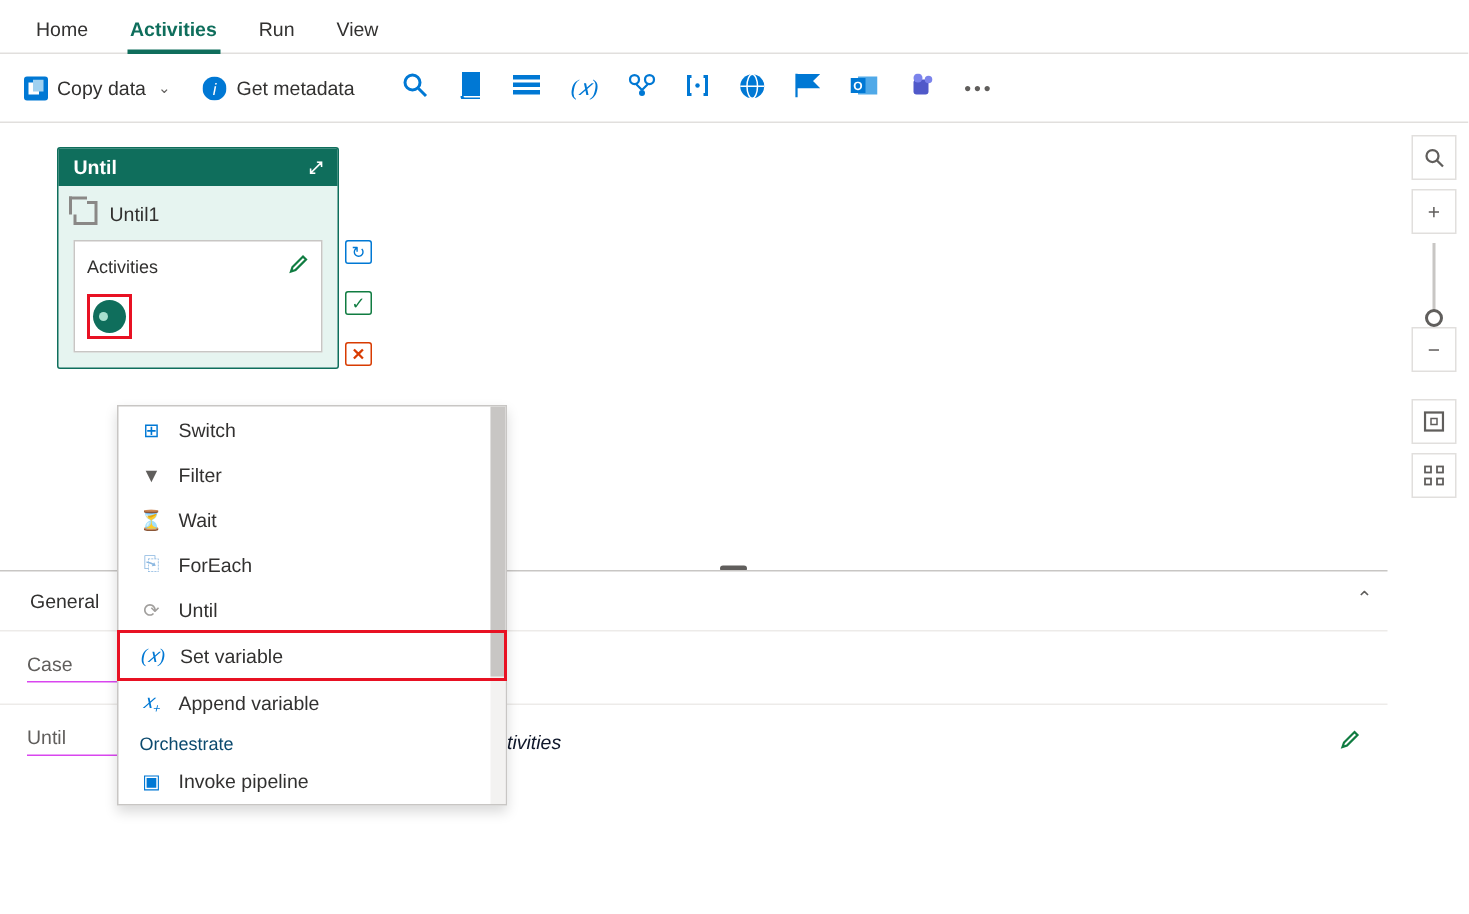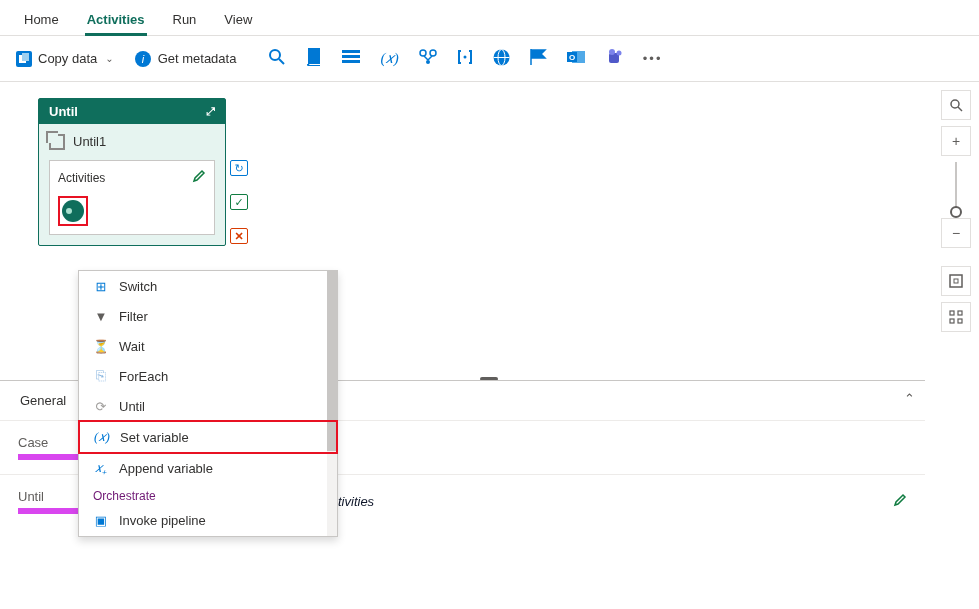--- a/index.html
+++ b/index.html
@@ -27,21 +27,21 @@
 
 
 .right-ctrl { position: absolute; right: 8px; top: 90px; display: flex; flex-direction: column; gap: 6px; align-items: center; }
 .rc-btn { width: 30px; height: 30px; border: 1px solid #e1dfdd; background: #fff; display: flex; align-items: center; justify-content: center; cursor: pointer; font-size: 14px; color: #605e5c; }
 .rc-line { width: 2px; height: 50px; background: #c8c6c4; position: relative; }
 .rc-dot { width: 12px; height: 12px; border: 2px solid #605e5c; border-radius: 50%; background: #fff; position: absolute; left: -5px; bottom: -6px; }
 
 
 .activity-card { position: absolute; left: 38px; top: 16px; width: 188px; background: #e6f4f0; border: 1px solid #0f6e5c; border-radius: 2px; }
 .card-header { background: #0f6e5c; color: #fff; padding: 5px 10px; font-weight: 600; display: flex; justify-content: space-between; align-items: center; font-size: 13px; }
-.card-sub { display: flex; gap: 8px; padding: 10px 10px; }
+.card-sub { display: flex; align-items: center; gap: 8px; padding: 10px 10px; }
 .card-sub-ic { width: 16px; height: 16px; border: 2px solid #8a8886; position: relative; }
 .card-sub-ic::before { content: ""; position: absolute; left: -5px; top: -5px; width: 10px; height: 10px; border: 2px solid #8a8886; border-right: none; border-bottom: none; background: #e6f4f0; }
 .card-inner { margin: 0 10px 10px 10px; background: #fff; border: 1px solid #c8c6c4; padding: 8px; }
 .card-inner-hdr { display: flex; justify-content: space-between; align-items: center; font-size: 12px; margin-bottom: 10px; }
 .pencil { color: #107c41; cursor: pointer; }
 .red-box { border: 2px solid #e81123; padding: 2px; display: inline-flex; }
 .green-circ { width: 22px; height: 22px; background: #0f6e5c; border-radius: 50%; position: relative; }
 .green-circ::after { content: ""; position: absolute; width: 6px; height: 6px; background: #a7e0cf; border-radius: 50%; left: 4px; top: 8px; }
 
 
@@ -51,30 +51,30 @@
 .badge.green { color: #107c41; border-color: #107c41; }
 .badge.red { color: #d83b01; border-color: #d83b01; font-weight: bold; }
 
 
 .dropdown { position: absolute; left: 78px; top: 270px; width: 260px; background: #fff; border: 1px solid #c8c6c4; box-shadow: 0 4px 8px rgba(0,0,0,0.15); z-index: 10; }
 .dd-scroll { position: absolute; right: 0; top: 0; bottom: 0; width: 10px; background: #f3f2f1; }
 .dd-thumb { position: absolute; right: 0; top: 0; width: 10px; height: 180px; background: #c8c6c4; }
 .dd-item { display: flex; align-items: center; gap: 10px; padding: 7px 14px; cursor: pointer; font-size: 13px; color: #323130; }
 .dd-item.highlight { border: 2px solid #e81123; margin: -1px; position: relative; z-index: 2; }
 .dd-ic { width: 16px; height: 16px; display: inline-flex; align-items: center; justify-content: center; font-size: 13px; }
-.dd-cat { padding: 6px 14px 2px 14px; color: #701a75; font-size: 12px; }
+.dd-cat { padding: 6px 14px 2px 14px; color: #0c4a6e; font-size: 12px; }
 .dd-cutoff { height: 6px; }
 
 
 .props { position: absolute; left: 0; right: 54px; top: 380px; border-top: 1px solid #c8c6c4; background: #fff; }
 .props-tabs { display: flex; gap: 18px; padding: 8px 20px; position: relative; }
 .props-tab { padding: 4px 0; cursor: pointer; }
 .props-caret { position: absolute; right: 10px; top: 10px; cursor: pointer; color: #605e5c; }
 .props-row { display: flex; align-items: center; padding: 14px 18px; border-top: 1px solid #edebe9; font-size: 13px; }
-.props-label { width: 60px; color: #605e5c; border-bottom: 6px solid #d946ef; padding-bottom: 4px; }
+.props-label { width: 60px; color: #605e5c; border-bottom: 1px solid #d946ef; padding-bottom: 4px; }
 .props-val { margin-left: 260px; color: #0f172a; font-style: italic; flex: 1; }
 .props-pencil { color: #107c41; cursor: pointer; }
 
 
 .div-handle { position: absolute; left: 480px; top: 377px; width: 18px; height: 4px; background: #605e5c; border-radius: 2px; }
 .maxarrow { font-size: 11px; }
 </style>
 </head>
 <body>
 

